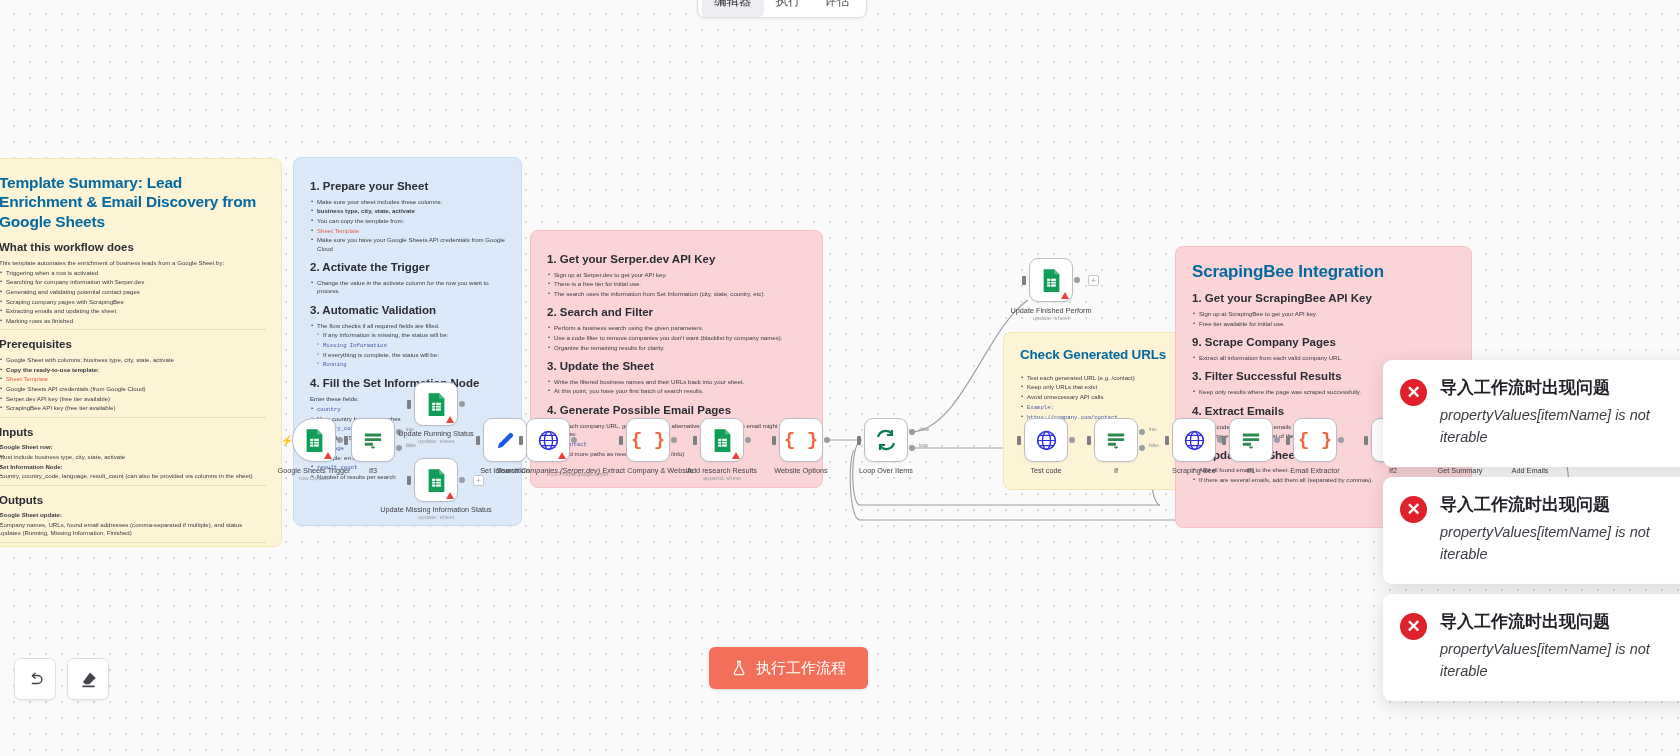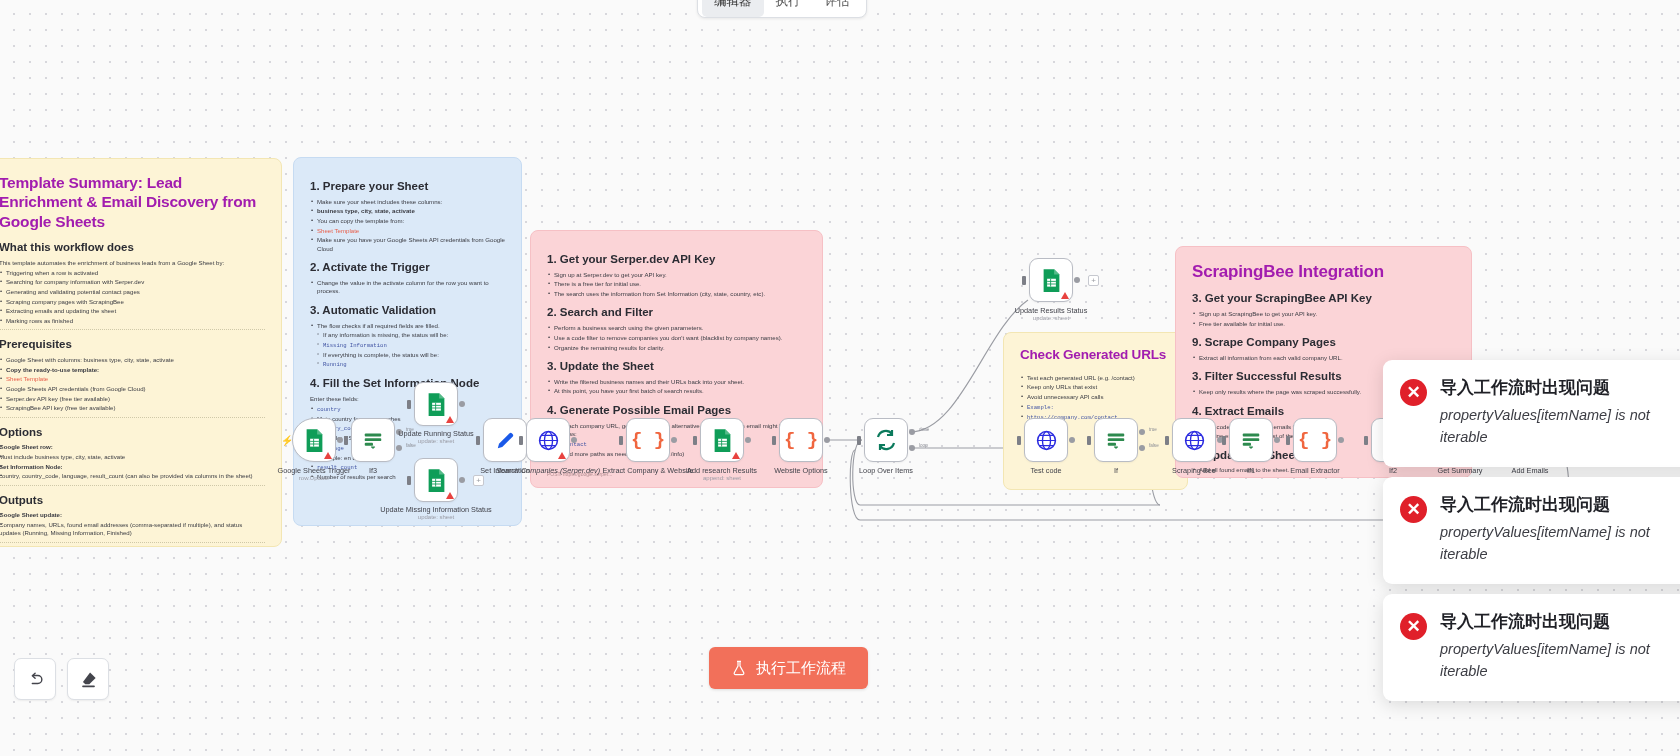--- a/index.html
+++ b/index.html
@@ -39,21 +39,21 @@
     border-radius: 8px;
     padding: 14px 16px;
     line-height: 1.38;
     color: #33343a;
     overflow: hidden;
   }
   .note.yellow { background: #fdf4d6; border: 1px solid #f3e6b3; }
   .note.blue   { background: #dbe9f8; border: 1px solid #c6dbf2; }
   .note.pink   { background: #fbd4d7; border: 1px solid #f6c0c5; }
 
-  .note h1 { font-size: 17px; font-weight: 700; line-height: 1.25; margin-bottom: 9px; letter-spacing: -.2px; color: #a21caf; }
+  .note h1 { font-size: 17px; font-weight: 700; line-height: 1.25; margin-bottom: 9px; letter-spacing: -.2px; color: #0369a1; }
   .note h2 { font-size: 11.5px; font-weight: 700; margin: 7px 0 3px; color: #2b2c33; }
   .note p  { font-size: 6.1px; margin: 1.5px 0; color: #3a3b42; }
   .note ul { list-style: none; margin: 1px 0 2px 0; }
   .note ul li { font-size: 6.1px; margin: 1.2px 0; padding-left: 7px; position: relative; color: #3a3b42; }
   .note ul li:before { content: "•"; position: absolute; left: 1px; top: -1px; }
   .note ul ul li:before { content: "◦"; }
   .note ul ul { margin-left: 6px; }
   .note b { font-weight: 700; }
   .note code { font-family: "Liberation Mono", monospace; font-size: 5.6px; color: #4154a3; }
   .note .lnk { color: #e8604c; }
@@ -193,21 +193,21 @@
     <ul>
       <li>Google Sheet with columns: business type, city, state, activate</li>
       <li style="padding-left:7px"><b>Copy the ready-to-use template:</b></li>
       <li style="padding-left:7px;list-style:none" class="nb"><span class="lnk">Sheet Template</span></li>
       <li>Google Sheets API credentials (from Google Cloud)</li>
       <li>Serper.dev API key (free tier available)</li>
       <li>ScrapingBee API key (free tier available)</li>
     </ul>
     <hr>
 
-    <h2>Options</h2>
+    <h2>Inputs</h2>
     <ul>
       <li style="padding-left:0"><b>Google Sheet row:</b></li>
       <li style="padding-left:0">Must include business type, city, state, activate</li>
       <li style="padding-left:0"><b>Set Information Node:</b></li>
       <li style="padding-left:0">country, country_code, language, result_count (can also be provided via columns in the sheet)</li>
     </ul>
     <hr>
 
     <h2>Outputs</h2>
     <ul>
@@ -297,24 +297,24 @@
     <h1 style="font-size:13.5px;margin-bottom:10px">Check Generated URLs</h1>
     <ul>
       <li>Test each generated URL (e.g. /contact)</li>
       <li>Keep only URLs that exist</li>
       <li>Avoid unnecessary API calls</li>
       <li style="padding-left:7px;list-style:none"><code>Example:</code></li>
       <li><code>https://company.com/contact</code></li>
     </ul>
   </div>
 
-  <div class="note pink" style="left:1175px; top:246px; width:297px; height:232px;">
+  <div class="note pink" style="left:1175px; top:246px; width:297px; height:282px;">
     <h1>ScrapingBee Integration</h1>
 
-    <h2>3. Get your ScrapingBee API Key</h2>
+    <h2>1. Get your ScrapingBee API Key</h2>
     <ul>
       <li>Sign up at ScrapingBee to get your API key.</li>
       <li>Free tier available for initial use.</li>
     </ul>
 
     <h2>9. Scrape Company Pages</h2>
     <ul>
       <li>Extract all information from each valid company URL.</li>
     </ul>
 
@@ -609,21 +609,21 @@
           <path d="M15 1l6 6h-6z" fill="#57bb8a"></path>
         <rect x="7" y="12" width="10" height="9" fill="#fff"></rect>
         <path d="M7 15h10M7 18h10M11 12v9" stroke="#0f9d58" stroke-width="1"></path>
       </svg>
       <span class="warn"></span>
       <span class="port in"></span>
       <span class="port out"></span>
       <span class="plusbtn" style="right:-27px;top:16px">+</span>
     </div>
     <div class="lbl">
-      <span>Update Results Status</span>
+      <span>Update Finished Perform</span>
       <span class="sub">update: sheet</span>
     </div>
   </div>
 
   <div class="top-tabs">
     <div class="tab active">编辑器</div>
     <div class="tab">执行</div>
     <div class="tab">评估</div>
   </div>
 

